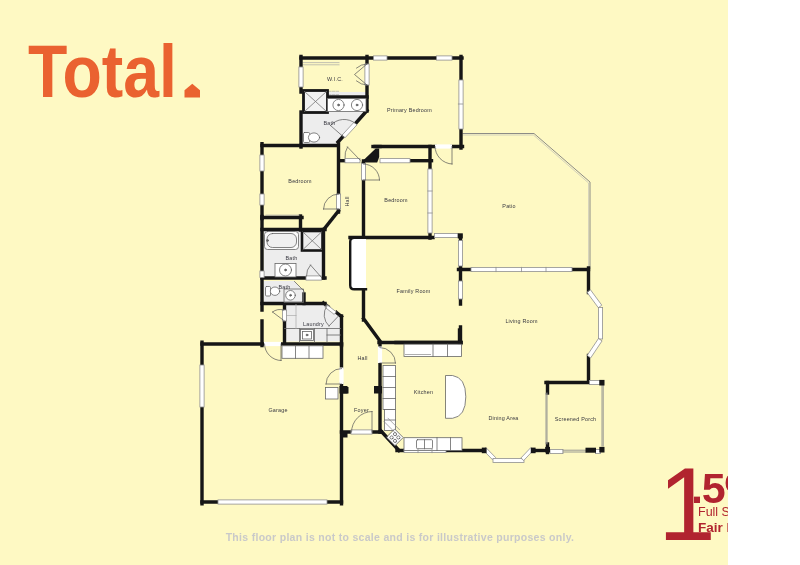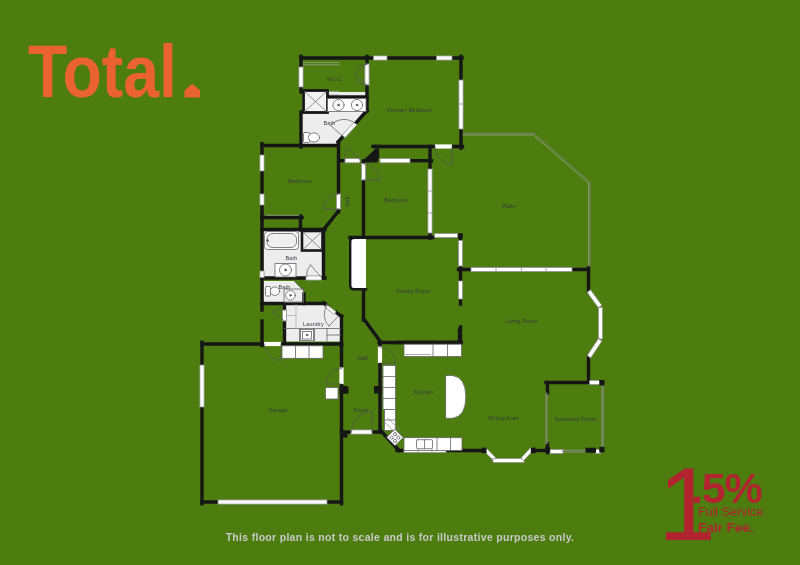--- a/index.html
+++ b/index.html
@@ -1,16 +1,16 @@
 <!DOCTYPE html>
 <html><head>
 <meta charset="utf-8">
 <style>
 html,body{margin:0;padding:0;background:#fff;}
-#page{position:relative;width:800px;height:565px;background:#4d7c0f;overflow:hidden;font-family:"Liberation Sans",sans-serif;}
+#page{position:relative;width:728px;height:565px;background:#fef9c3;overflow:hidden;font-family:"Liberation Sans",sans-serif;}
 svg text{font-family:"Liberation Sans",sans-serif;}
 .rl{font-size:5.4px;fill:#383840;letter-spacing:0.2px;}
 </style>
 </head>
 <body>
 <div id="page">
 <svg width="800" height="565" viewBox="0 0 800 565">
 
 <g fill="#EA6230">
 <text x="28" y="97" font-size="74" font-weight="bold" textLength="149" lengthAdjust="spacingAndGlyphs">Total</text>

